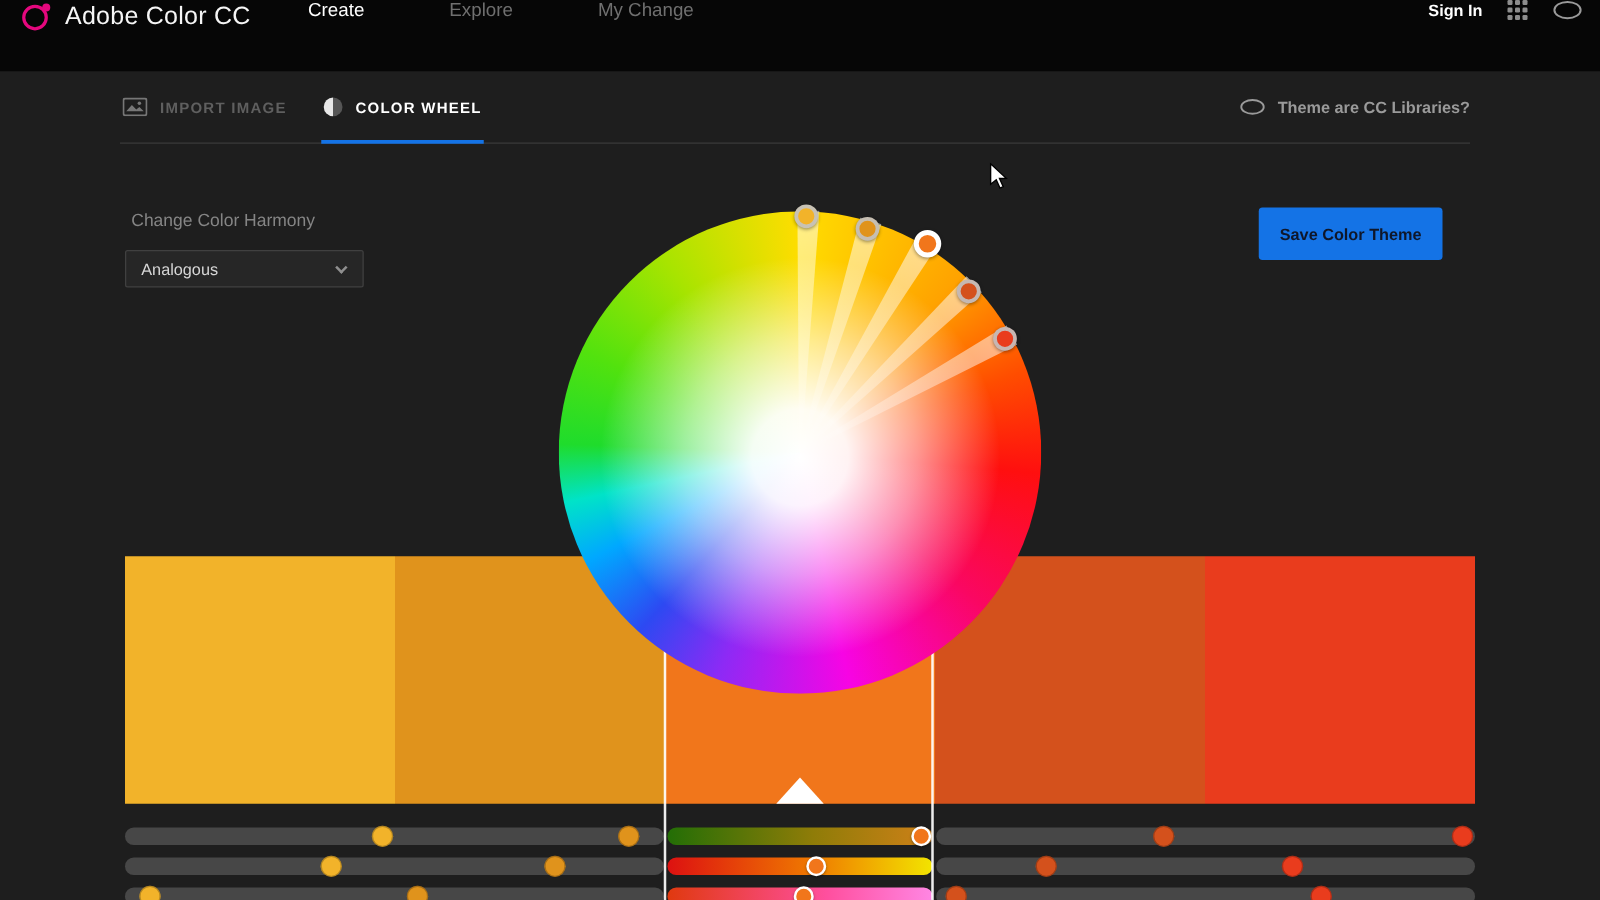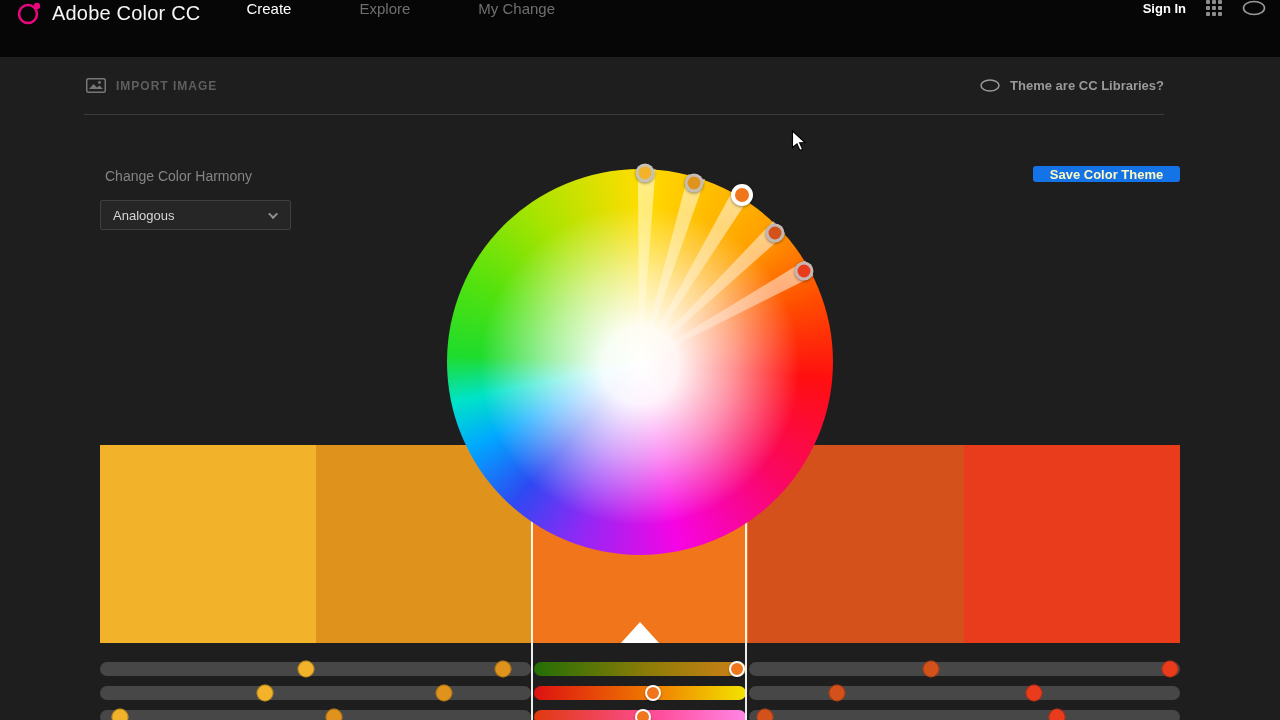--- a/index.html
+++ b/index.html
@@ -12,35 +12,35 @@
   .brand-name { font-size:20px; color:#f5f5f5; letter-spacing:.2px; }
   .topnav { display:flex; gap:68px; margin-left:46px; font-size:15px; }
   .nav-item { color:#6f6f6f; cursor:pointer; }
   .nav-item.active { color:#ffffff; }
   .top-right { margin-left:auto; display:flex; align-items:center; gap:20px; margin-right:14px; }
   .signin { font-size:13px; font-weight:bold; color:#fff; cursor:pointer; }
   .grid-icon { display:grid; grid-template-columns:repeat(3,4px); gap:2px; cursor:pointer; }
   .grid-icon i { width:4px; height:4px; background:#8d8d8d; border-radius:1px; }
 
   
-  #tabsbar { position:absolute; top:57px; left:84px; width:1080px; height:58px; border-bottom:1px solid #3a3a3a; display:flex; align-items:center; z-index:9; }
+  #tabsbar { position:absolute; top:57px; left:96px; width:1080px; height:58px; border-bottom:1px solid #3a3a3a; display:flex; align-items:center; z-index:9; }
   .tab { position:relative; height:100%; display:flex; align-items:center; gap:10px; cursor:pointer; margin-right:26px; padding:0 2px; }
   .tab-label { font-size:12px; font-weight:bold; letter-spacing:1px; color:#5f5f5f; }
   .tab.active .tab-label { color:#ffffff; }
   .tab.active .underline { position:absolute; left:0; right:0; bottom:-1px; height:3px; }
   .wheel-icon { width:15px; height:15px; border-radius:50%; background:linear-gradient(90deg,#e8e8e8 50%,#565656 50%); }
   .libraries-link { margin-left:auto; display:flex; align-items:center; gap:10px; cursor:pointer; }
   .libraries-label { font-size:13px; font-weight:bold; color:#9a9a9a; }
 
   
   .harmony-label { position:absolute; left:105px; top:168px; font-size:14px; color:#858585; z-index:8; }
   .harmony-select { position:absolute; left:100px; top:200px; width:191px; height:30px; background:#262626; border:1px solid #404040; border-radius:2px; display:flex; align-items:center; justify-content:space-between; padding:0 12px; cursor:pointer; z-index:8; }
   .harmony-value { font-size:13px; color:#d6d6d6; }
   .chev { width:7px; height:7px; border-left:2px solid #8f8f8f; border-bottom:2px solid #8f8f8f; transform:rotate(-45deg) translateY(-2px); }
-  .save-btn { position:absolute; left:1033px; top:166px; width:147px; height:16px; border:none; border-radius:3px; color:#fef9c3; font-size:13px; font-weight:bold; font-family:"Liberation Sans",sans-serif; display:flex; align-items:center; justify-content:center; cursor:pointer; z-index:8; }
+  .save-btn { position:absolute; left:1007px; top:166px; width:147px; height:42px; border:none; border-radius:3px; color:#0f172a; font-size:13px; font-weight:bold; font-family:"Liberation Sans",sans-serif; display:flex; align-items:center; justify-content:center; cursor:pointer; z-index:8; }
 
   
   #swatches { position:absolute; left:100px; top:445px; width:1080px; height:198px; display:flex; z-index:1; }
   .swatch { flex:1; cursor:pointer; }
   .sel-line { position:absolute; top:445px; width:2px; height:275px; background:rgba(255,255,255,.92); z-index:3; }
   .sel-triangle { position:absolute; left:621px; top:622px; width:0; height:0; border-left:19px solid transparent; border-right:19px solid transparent; border-bottom:21px solid #ffffff; z-index:3; }
 
   
   #wheel { position:absolute; left:447px; top:169px; width:386px; height:386px; border-radius:50%; z-index:4; cursor:pointer;
     background:
@@ -108,20 +108,25 @@
 
   <div id="tabsbar">
     <div class="tab">
       <svg width="20" height="15" viewBox="0 0 20 15">
         <rect x="0.75" y="0.75" width="18.5" height="13.5" rx="1.5" fill="none" stroke="#777" stroke-width="1.5"></rect>
         <path d="M3 11 L7.5 6 L11 9.5 L13.5 7.5 L17 11 Z" fill="#777"></path>
         <circle cx="13.5" cy="4.5" r="1.4" fill="#777"></circle>
       </svg>
       <span class="tab-label">IMPORT IMAGE</span>
     </div>
+    <div class="tab active">
+      <span class="wheel-icon"></span>
+      <span class="tab-label">COLOR WHEEL</span>
+      <span class="underline" style="background: rgb(20, 115, 230);"></span>
+    </div>
     <div class="libraries-link">
       <svg width="20" height="13" viewBox="0 0 20 13">
         <ellipse cx="10" cy="6.5" rx="9" ry="5.5" fill="none" stroke="#9a9a9a" stroke-width="1.5"></ellipse>
       </svg>
       <span class="libraries-label">Theme are CC Libraries?</span>
     </div>
   </div>
 
   <div class="harmony-label">Change Color Harmony</div>
   <div class="harmony-select">

